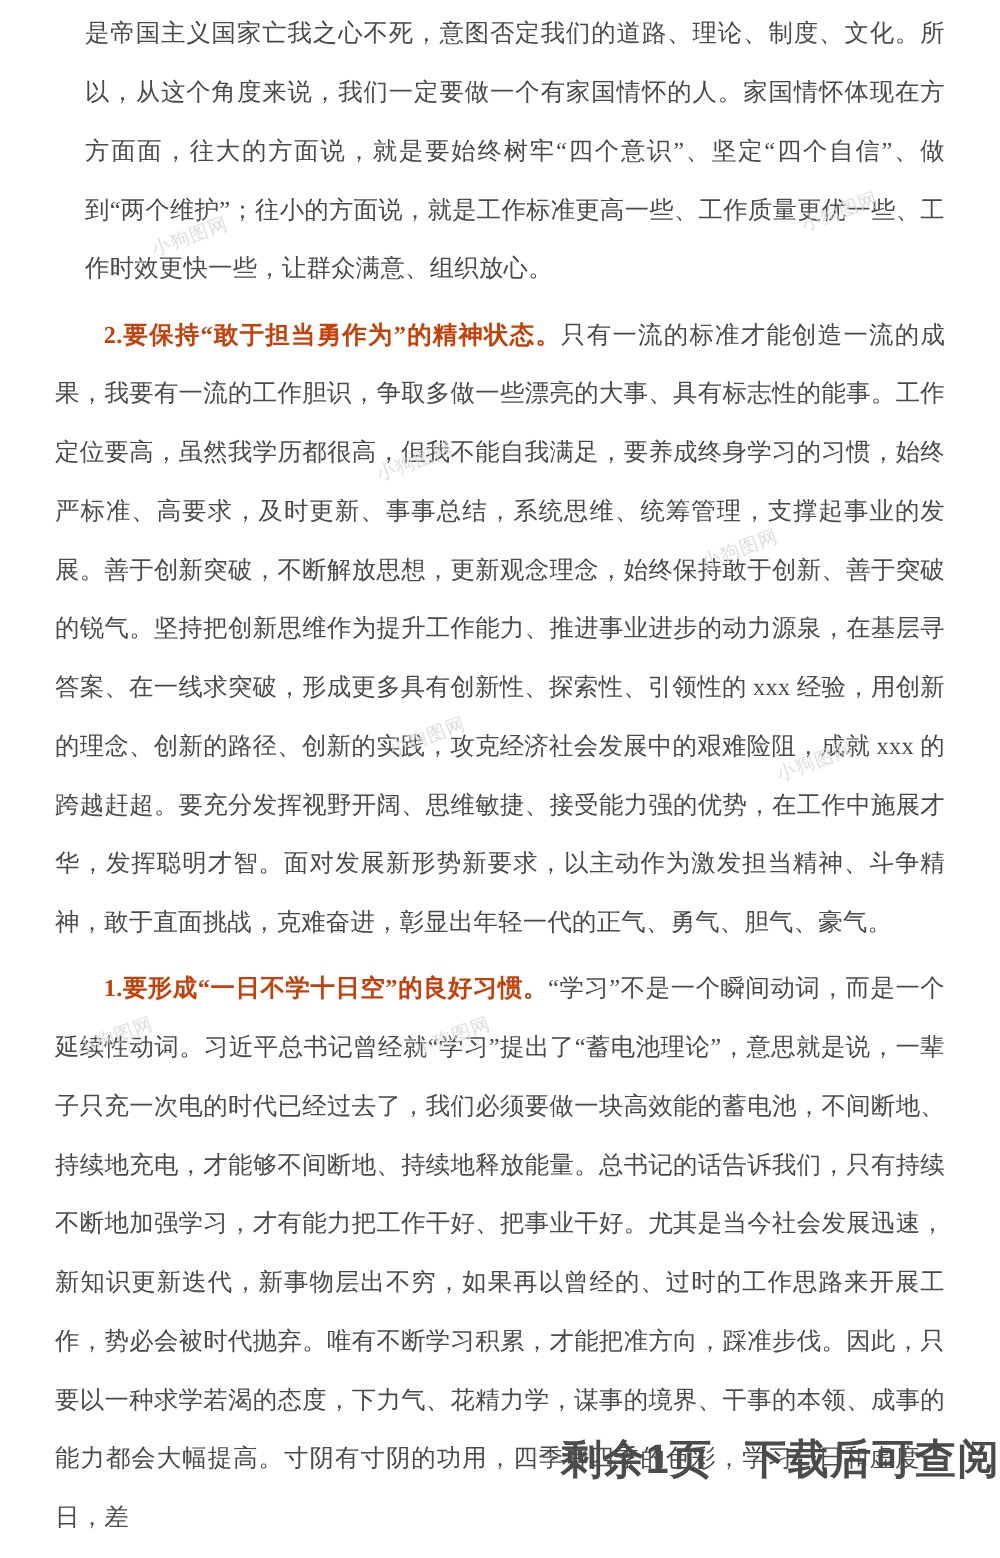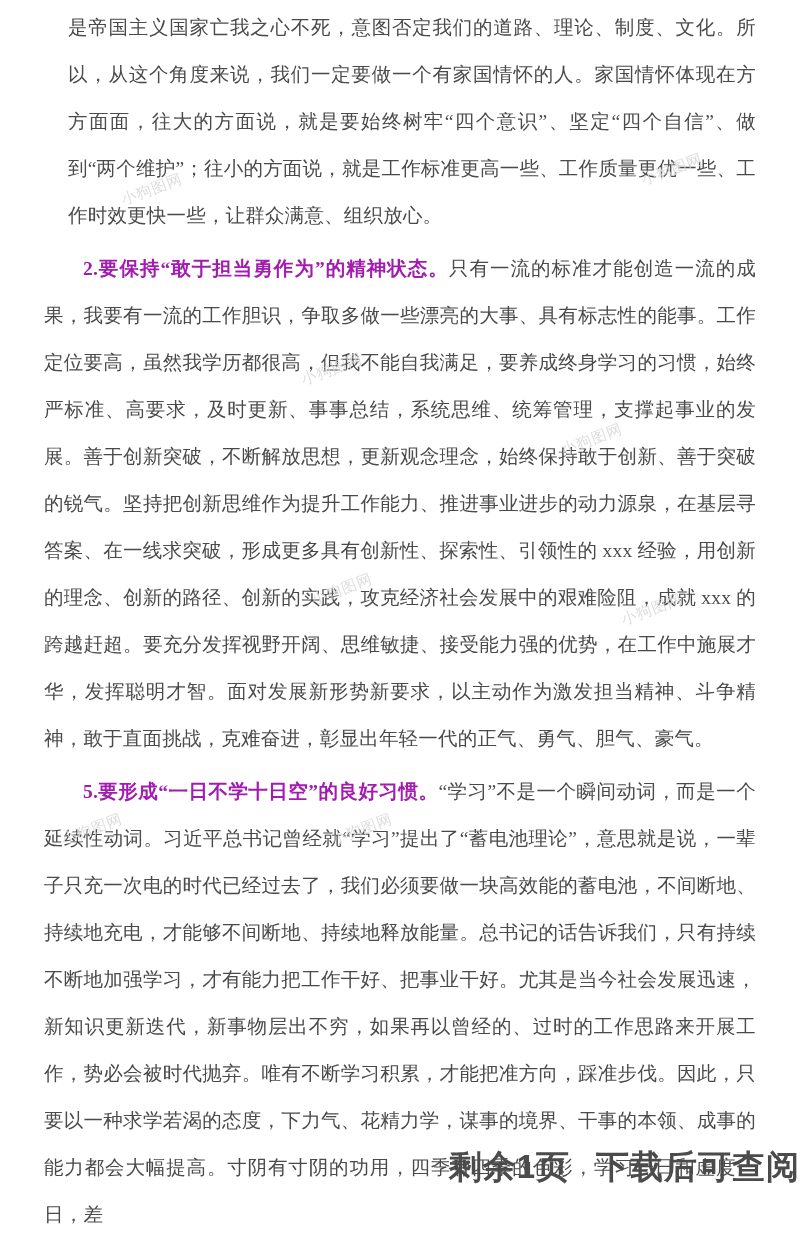--- a/index.html
+++ b/index.html
@@ -38,21 +38,21 @@
   }
   p.para.first {
     text-indent: 0;
     margin-left: 24px;
   }
   p.para.indented {
     text-indent: 39px;
   }
   .bold-run {
     font-weight: bold;
-    color: #a21caf;
+    color: #c2410c;
   }
   
   .watermark {
     position: absolute;
     color: #d8d8d8;
     font-size: 15px;
     font-family: "Liberation Sans", sans-serif;
     transform: rotate(-20deg);
     white-space: nowrap;
     pointer-events: none;
@@ -94,21 +94,21 @@
 
     <p class="para first">
       <span>是帝国主义国家亡我之心不死，意图否定我们的道路、理论、制度、文化。所以，从这个角度来说，我们一定要做一个有家国情怀的人。家国情怀体现在方方面面，往大的方面说，就是要始终树牢“四个意识”、坚定“四个自信”、做到“两个维护”；往小的方面说，就是工作标准更高一些、工作质量更优一些、工作时效更快一些，让群众满意、组织放心。</span>
     </p>
 
     <p class="para indented">
       <span class="bold-run">2.要保持“敢于担当勇作为”的精神状态。</span><span>只有一流的标准才能创造一流的成果，我要有一流的工作胆识，争取多做一些漂亮的大事、具有标志性的能事。工作定位要高，虽然我学历都很高，但我不能自我满足，要养成终身学习的习惯，始终严标准、高要求，及时更新、事事总结，系统思维、统筹管理，支撑起事业的发展。善于创新突破，不断解放思想，更新观念理念，始终保持敢于创新、善于突破的锐气。坚持把创新思维作为提升工作能力、推进事业进步的动力源泉，在基层寻答案、在一线求突破，形成更多具有创新性、探索性、引领性的 xxx 经验，用创新的理念、创新的路径、创新的实践，攻克经济社会发展中的艰难险阻，成就 xxx 的跨越赶超。要充分发挥视野开阔、思维敏捷、接受能力强的优势，在工作中施展才华，发挥聪明才智。面对发展新形势新要求，以主动作为激发担当精神、斗争精神，敢于直面挑战，克难奋进，彰显出年轻一代的正气、勇气、胆气、豪气。</span>
     </p>
 
     <p class="para indented">
-      <span class="bold-run">5.要形成“一日不学十日空”的良好习惯。</span><span>“学习”不是一个瞬间动词，而是一个延续性动词。习近平总书记曾经就“学习”提出了“蓄电池理论”，意思就是说，一辈子只充一次电的时代已经过去了，我们必须要做一块高效能的蓄电池，不间断地、持续地充电，才能够不间断地、持续地释放能量。总书记的话告诉我们，只有持续不断地加强学习，才有能力把工作干好、把事业干好。尤其是当今社会发展迅速，新知识更新迭代，新事物层出不穷，如果再以曾经的、过时的工作思路来开展工作，势必会被时代抛弃。唯有不断学习积累，才能把准方向，踩准步伐。因此，只要以一种求学若渴的态度，下力气、花精力学，谋事的境界、干事的本领、成事的能力都会大幅提高。寸阴有寸阴的功用，四季有四季的色彩，学习一日和虚度一日，差</span>
+      <span class="bold-run">1.要形成“一日不学十日空”的良好习惯。</span><span>“学习”不是一个瞬间动词，而是一个延续性动词。习近平总书记曾经就“学习”提出了“蓄电池理论”，意思就是说，一辈子只充一次电的时代已经过去了，我们必须要做一块高效能的蓄电池，不间断地、持续地充电，才能够不间断地、持续地释放能量。总书记的话告诉我们，只有持续不断地加强学习，才有能力把工作干好、把事业干好。尤其是当今社会发展迅速，新知识更新迭代，新事物层出不穷，如果再以曾经的、过时的工作思路来开展工作，势必会被时代抛弃。唯有不断学习积累，才能把准方向，踩准步伐。因此，只要以一种求学若渴的态度，下力气、花精力学，谋事的境界、干事的本领、成事的能力都会大幅提高。寸阴有寸阴的功用，四季有四季的色彩，学习一日和虚度一日，差</span>
     </p>
 
   </div>
 
   <div class="watermark wm7">小狗图网</div>
   <div class="watermark wm8">小狗图网</div>
   <div class="watermark wm1">小狗图网</div>
   <div class="watermark wm2">小狗图网</div>
   <div class="watermark wm3">小狗图网</div>
   <div class="watermark wm6">小狗图网</div>

